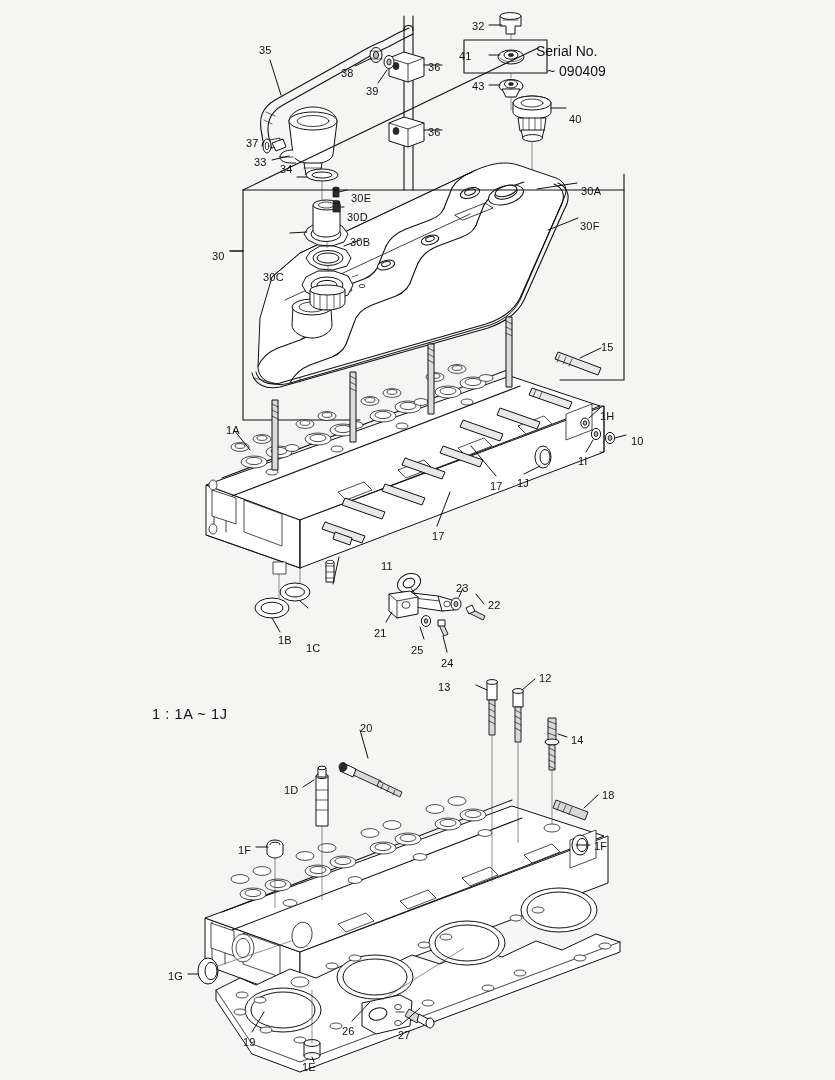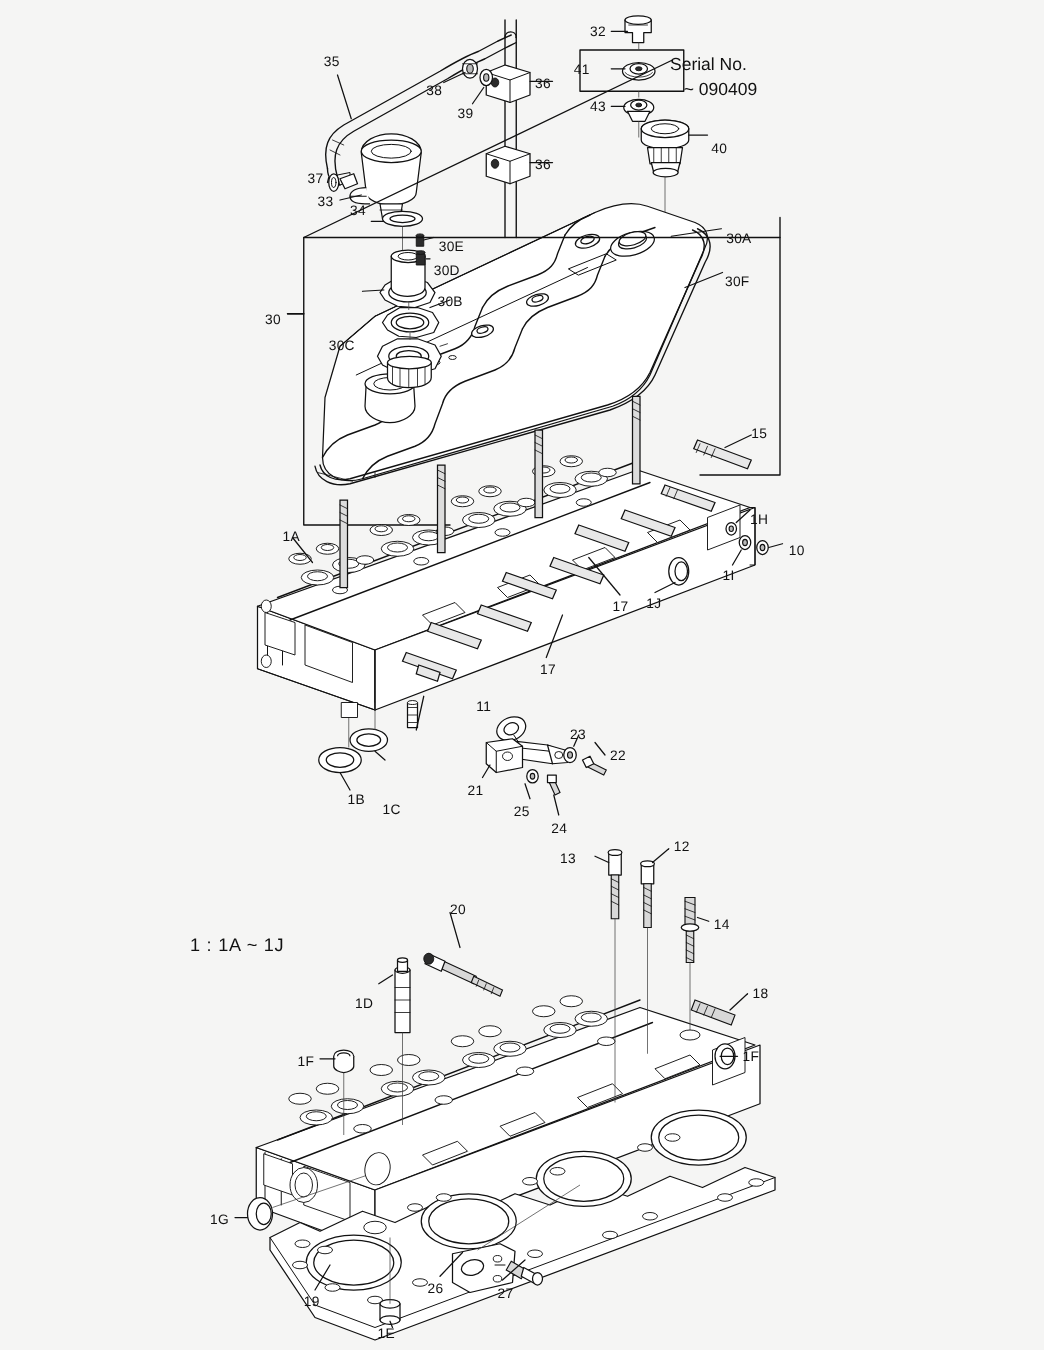--- a/index.html
+++ b/index.html
@@ -703,35 +703,35 @@
       <div class="lbl" style="left: 490px; top: 481px;">17</div>
       <div class="lbl" style="left: 432px; top: 531px;">17</div>
       <div class="lbl" style="left: 337px; top: 561px; margin-left: 44px;">11</div>
       <div class="lbl" style="left: 306px; top: 611px; margin-top: 32px;">1C</div>
       <div class="lbl" style="left: 278px; top: 635px;">1B</div>
       <div class="lbl" style="left: 374px; top: 628px;">21</div>
       <div class="lbl" style="left: 488px; top: 600px;">22</div>
       <div class="lbl" style="left: 456px; top: 583px;">23</div>
       <div class="lbl" style="left: 441px; top: 658px;">24</div>
       <div class="lbl" style="left: 411px; top: 645px;">25</div>
-      <div class="lbl" style="left: 448px; top: 682px;">13</div>
+      <div class="lbl" style="left: 438px; top: 682px;">13</div>
       <div class="lbl" style="left: 539px; top: 673px;">12</div>
       <div class="lbl" style="left: 571px; top: 735px;">14</div>
       <div class="lbl" style="left: 360px; top: 723px;">20</div>
-      <div class="lbl" style="left: 284px; top: 785px; margin-top: 13px;">1D</div>
+      <div class="lbl" style="left: 284px; top: 785px;">1D</div>
       <div class="lbl" style="left: 602px; top: 790px;">18</div>
       <div class="lbl" style="left: 238px; top: 845px;">1F</div>
       <div class="lbl" style="left: 594px; top: 841px;">1F</div>
       <div class="lbl" style="left: 168px; top: 971px;">1G</div>
       <div class="lbl" style="left: 243px; top: 1037px;">19</div>
       <div class="lbl" style="left: 302px; top: 1062px;">1E</div>
       <div class="lbl" style="left: 342px; top: 1026px;">26</div>
       <div class="lbl" style="left: 398px; top: 1030px;">27</div>
     </div>
 
   <div class="serial" style="left:536px; top:41px;">
     <div>Serial No.</div>
     <div style="padding-left:11px;">~ 090409</div>
   </div>
 
-  <div class="legend" style="left:152px; top:706px;margin-top:43px;">1 : 1A ~ 1J</div>
+  <div class="legend" style="left:152px; top:706px;">1 : 1A ~ 1J</div>
 
 </div>
 
 </body></html>

